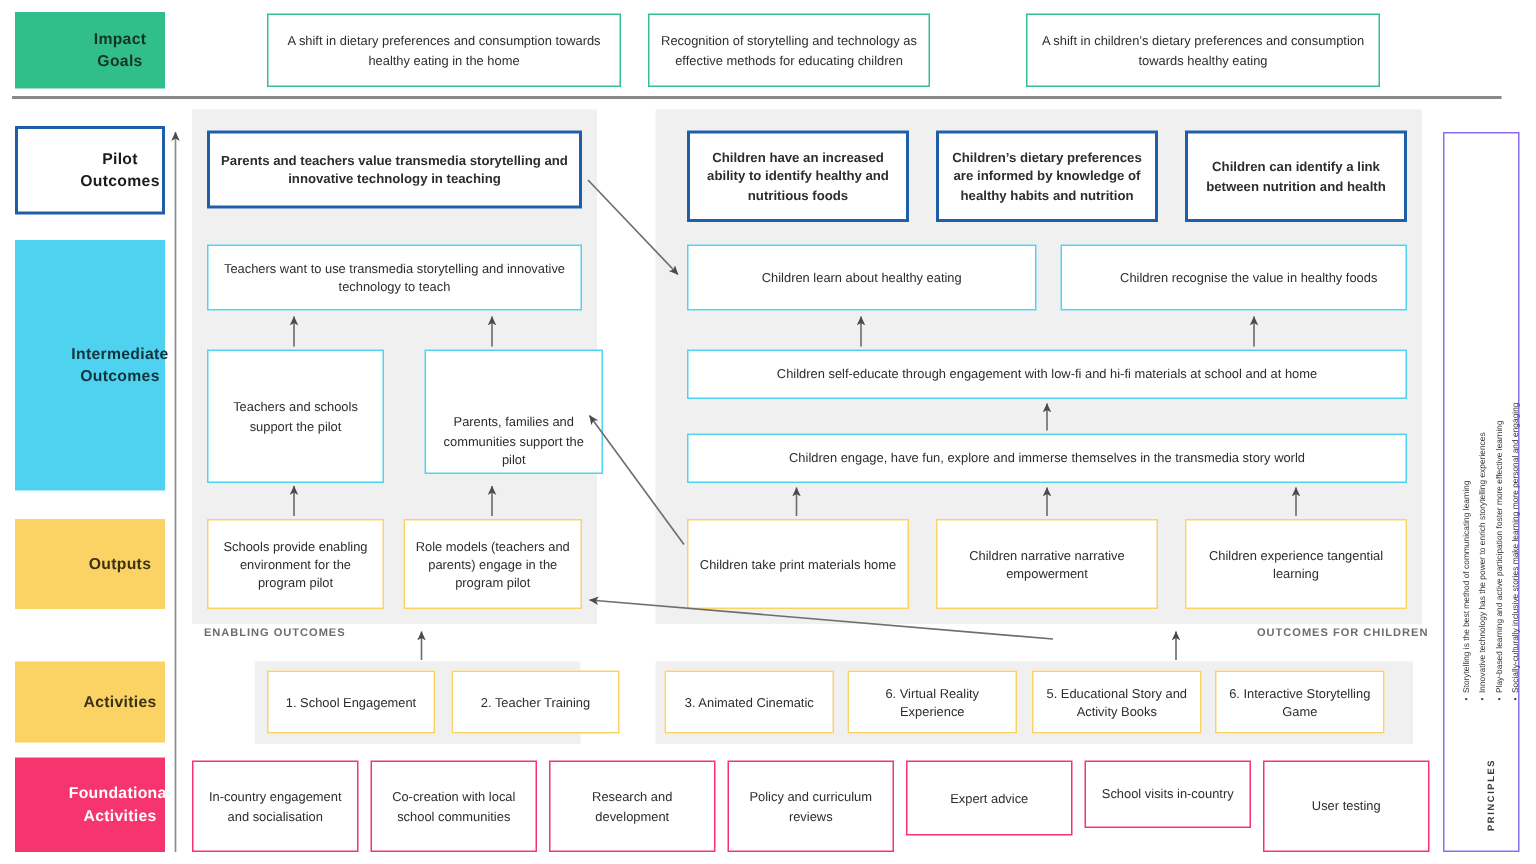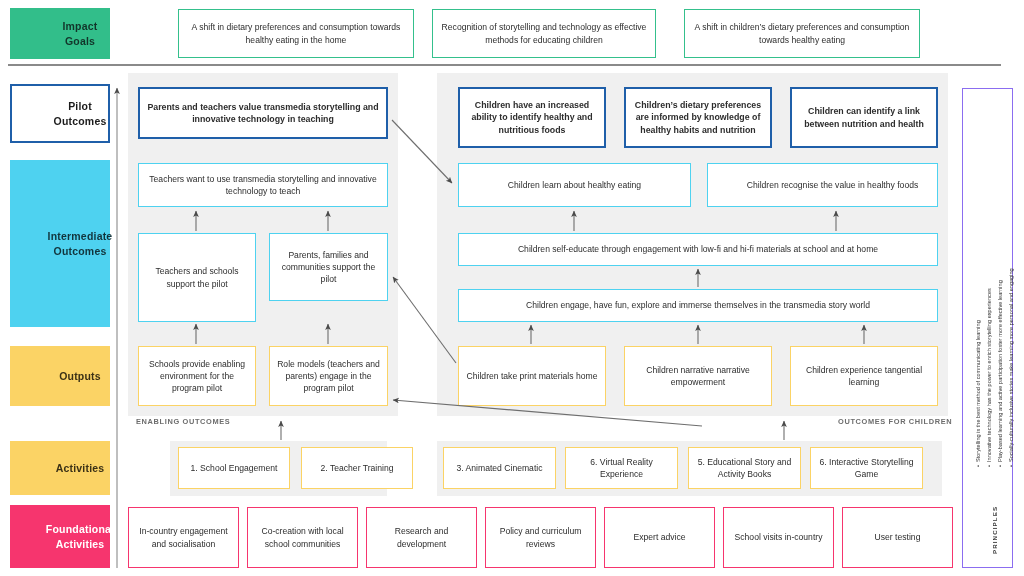--- a/index.html
+++ b/index.html
@@ -67,21 +67,21 @@
 
 <div class="canvas">
 
   <div class="abs chip chip-green" style="left:10px;top:8px;width:100px;height:51px;">
     <span>Impact Goals</span>
   </div>
 
   <div class="abs node n-green" style="left:178px;top:9px;width:236px;height:49px;">
     <span>A shift in dietary preferences and consumption towards healthy eating in the home</span>
   </div>
-  <div class="abs node n-green" style="left:432px;top:9px;width:224px;height:49px;">
+  <div class="abs node n-green" style="left:432px;top:9px;width:188px;height:49px;">
     <span>Recognition of storytelling and technology as effective methods for educating children</span>
   </div>
   <div class="abs node n-green" style="left:684px;top:9px;width:236px;height:49px;">
     <span>A shift in children’s dietary preferences and consumption towards healthy eating</span>
   </div>
 
   <div class="abs divider" style="left:8px;top:64px;width:993px;"></div>
 
   <div class="abs chip chip-outline-blue" style="left:10px;top:84px;width:100px;height:59px;flex-direction:column;">
     <span>Pilot</span>
@@ -125,21 +125,21 @@
     <span>Children can identify a link between nutrition and health</span>
   </div>
 
   <div class="abs node n-cyan" style="left:138px;top:163px;width:250px;height:44px;">
     <span>Teachers want to use transmedia storytelling and innovative technology to teach</span>
   </div>
 
   <div class="abs node n-cyan" style="left:138px;top:233px;width:118px;height:89px;">
     <span>Teachers and schools support the pilot</span>
   </div>
-  <div class="abs node n-cyan" style="left:269px;top:233px;width:119px;height:68px;">
+  <div class="abs node n-cyan" style="left:283px;top:233px;width:119px;height:83px;align-items:flex-end;">
     <span>Parents, families and communities support the pilot</span>
   </div>
 
   <div class="abs node n-cyan" style="left:458px;top:163px;width:233px;height:44px;">
     <span>Children learn about healthy eating</span>
   </div>
   <div class="abs node n-cyan" style="left:707px;top:163px;width:231px;height:44px;padding-left:26px;">
     <span>Children recognise the value in healthy foods</span>
   </div>
 
@@ -200,24 +200,24 @@
   </div>
   <div class="abs node n-pink" style="left:247px;top:507px;width:111px;height:61px;">
     <span>Co-creation with local school communities</span>
   </div>
   <div class="abs node n-pink" style="left:366px;top:507px;width:111px;height:61px;">
     <span>Research and development</span>
   </div>
   <div class="abs node n-pink" style="left:485px;top:507px;width:111px;height:61px;">
     <span>Policy and curriculum reviews</span>
   </div>
-  <div class="abs node n-pink" style="left:604px;top:507px;width:111px;height:61px;">
+  <div class="abs node n-pink" style="left:604px;top:507px;width:111px;height:50px;">
     <span>Expert advice</span>
   </div>
-  <div class="abs node n-pink" style="left:723px;top:507px;width:111px;height:61px;">
+  <div class="abs node n-pink" style="left:723px;top:507px;width:111px;height:45px;">
     <span>School visits in-country</span>
   </div>
   <div class="abs node n-pink" style="left:842px;top:507px;width:111px;height:61px;">
     <span>User testing</span>
   </div>
 
   <div class="abs principles" style="left:962px;top:88px;width:51px;height:480px;">
     <div class="prin-list" style="left:10px;top:378px;">
       <div class="prin-item">Storytelling is the best method of communicating learning</div>
       <div class="prin-item">Innovative technology has the power to enrich storytelling experiences</div>

